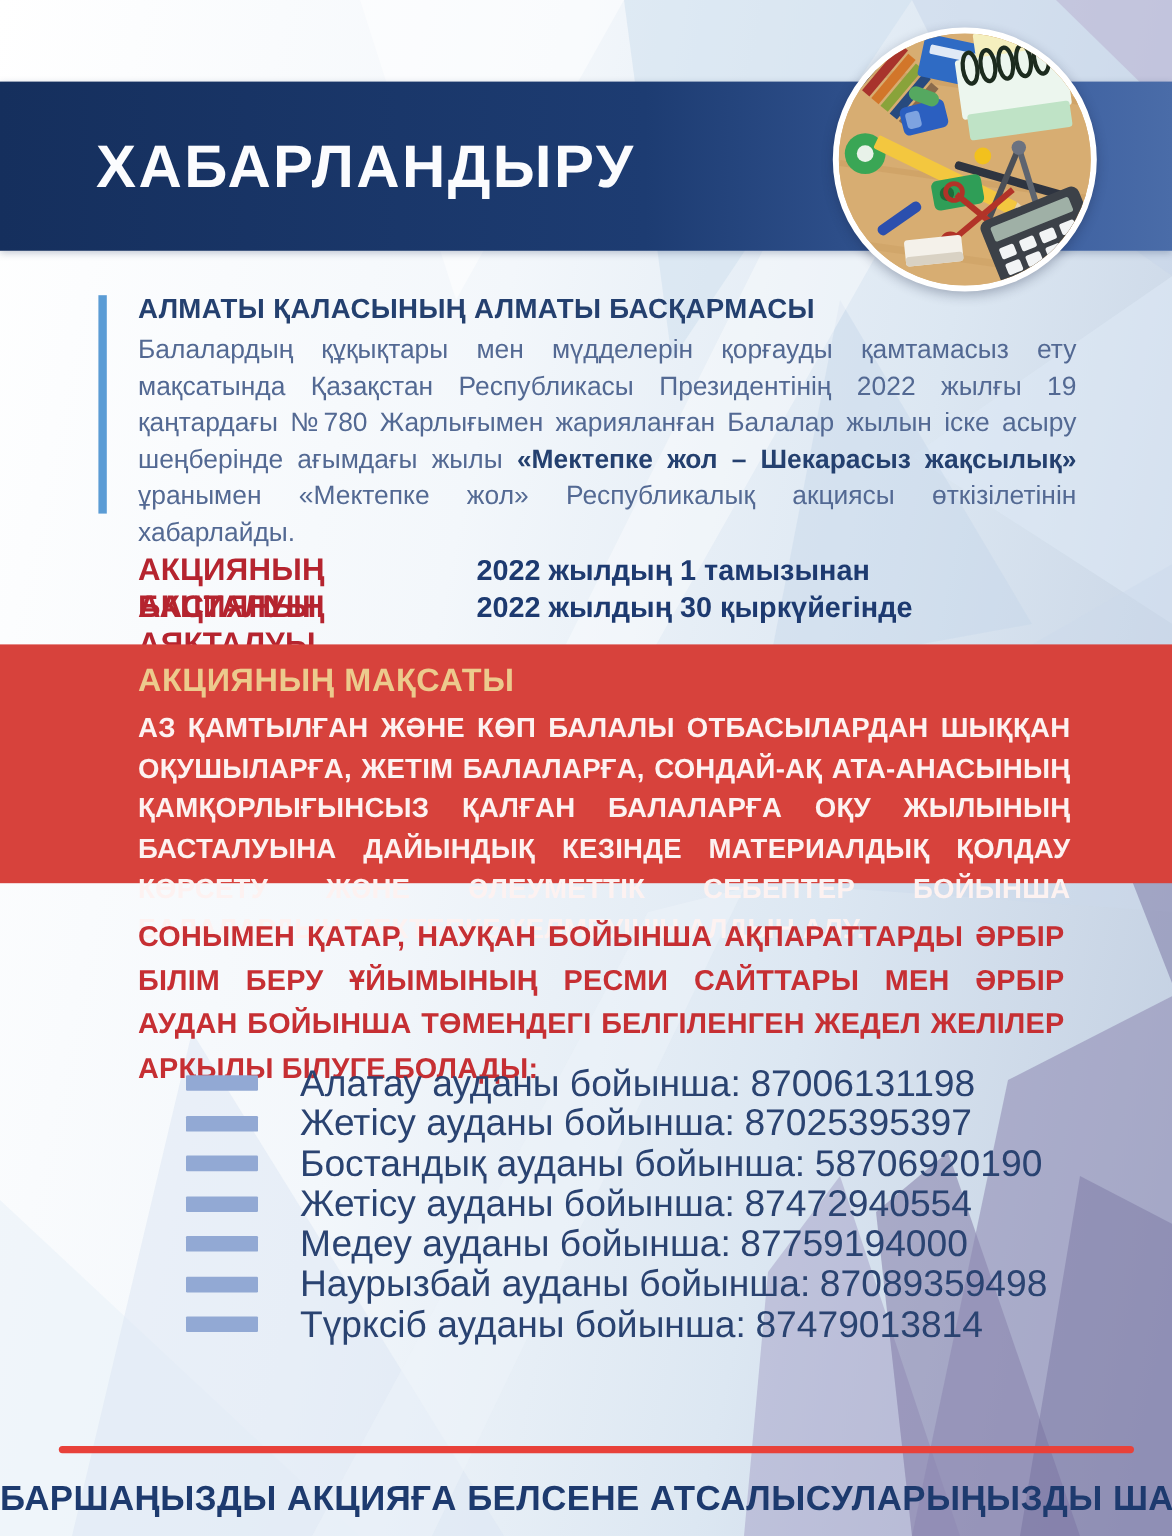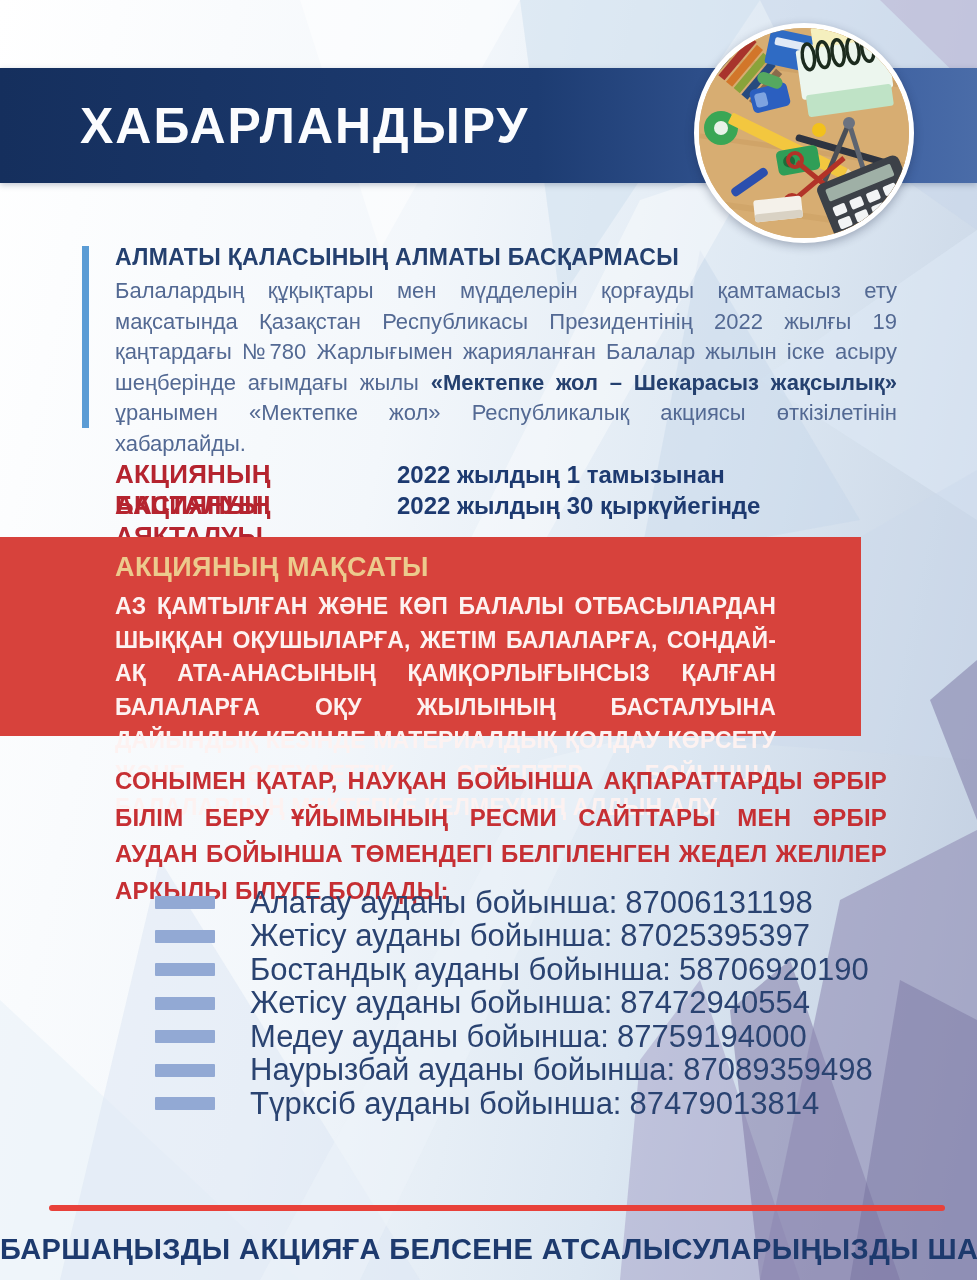--- a/index.html
+++ b/index.html
@@ -4,21 +4,21 @@
 <style>
   html,body{margin:0;padding:0;background:#e8edf4;}
   .poster{
     position:relative;width:977px;height:1280px;overflow:hidden;
     font-family:"Liberation Sans",sans-serif;
     background:linear-gradient(102deg,#ffffff 0%,#f3f7fb 38%,#dce7f2 68%,#bfccdf 100%);
   }
   .bg-svg{position:absolute;left:0;top:0;z-index:0;}
   
   .banner{
-    position:absolute;left:0;top:68px;width:977px;height:115px;z-index:1;
+    position:absolute;left:0;top:68px;width:977px;height:141px;z-index:1;
     background:linear-gradient(90deg,#152f5d 0%,#1d3c72 55%,#3d60a0 88%,#4a6ca8 100%);
     box-shadow:0 2px 6px rgba(20,40,80,.25);
   }
   .banner-title{
     position:absolute;left:80px;top:50%;transform:translateY(-50%);
     color:#fbfcfe;font-size:50px;font-weight:800;letter-spacing:2px;white-space:nowrap;
   }
   .photo-circle{
     position:absolute;left:694px;top:23px;width:210px;height:210px;z-index:2;
     border-radius:50%;border:5px solid #ffffff;overflow:hidden;background:#d7ad72;
@@ -32,21 +32,21 @@
     font-size:22px;line-height:30.5px;color:#536993;text-align:justify;}
   .intro-body b{color:#24406f;}
   
   .dates{position:absolute;left:115px;top:459px;z-index:1;}
   .date-row{display:flex;align-items:baseline;height:31px;}
   .date-label{width:282px;font-size:26px;font-weight:800;color:#b5242f;letter-spacing:.2px;}
   .date-value{font-size:24px;font-weight:600;color:#1d3a70;}
   .date-value b{font-weight:800;}
   .date-row.second .date-value{margin-left:0;}
   
-  .red-block{position:absolute;left:0;top:537px;width:861px;height:199px;z-index:1;
+  .red-block{position:absolute;left:0;top:537px;width:977px;height:199px;z-index:1;
     background:#d7423c;box-sizing:border-box;padding:15px 85px 0 115px;}
   .red-heading{font-size:27px;font-weight:800;color:#ecca8d;letter-spacing:.5px;}
   .red-body{margin-top:7px;font-size:23px;font-weight:700;color:#fdf2f1;
     line-height:33.5px;text-align:justify;letter-spacing:.2px;}
   
   .hotline-intro{position:absolute;left:115px;top:763px;width:772px;z-index:1;
     font-size:24px;font-weight:700;color:#c62f33;line-height:36.5px;text-align:justify;letter-spacing:.2px;}
   
   .hotlines{position:absolute;left:155px;top:886px;z-index:1;}
   .hotline-row{display:flex;align-items:center;height:33.5px;}

